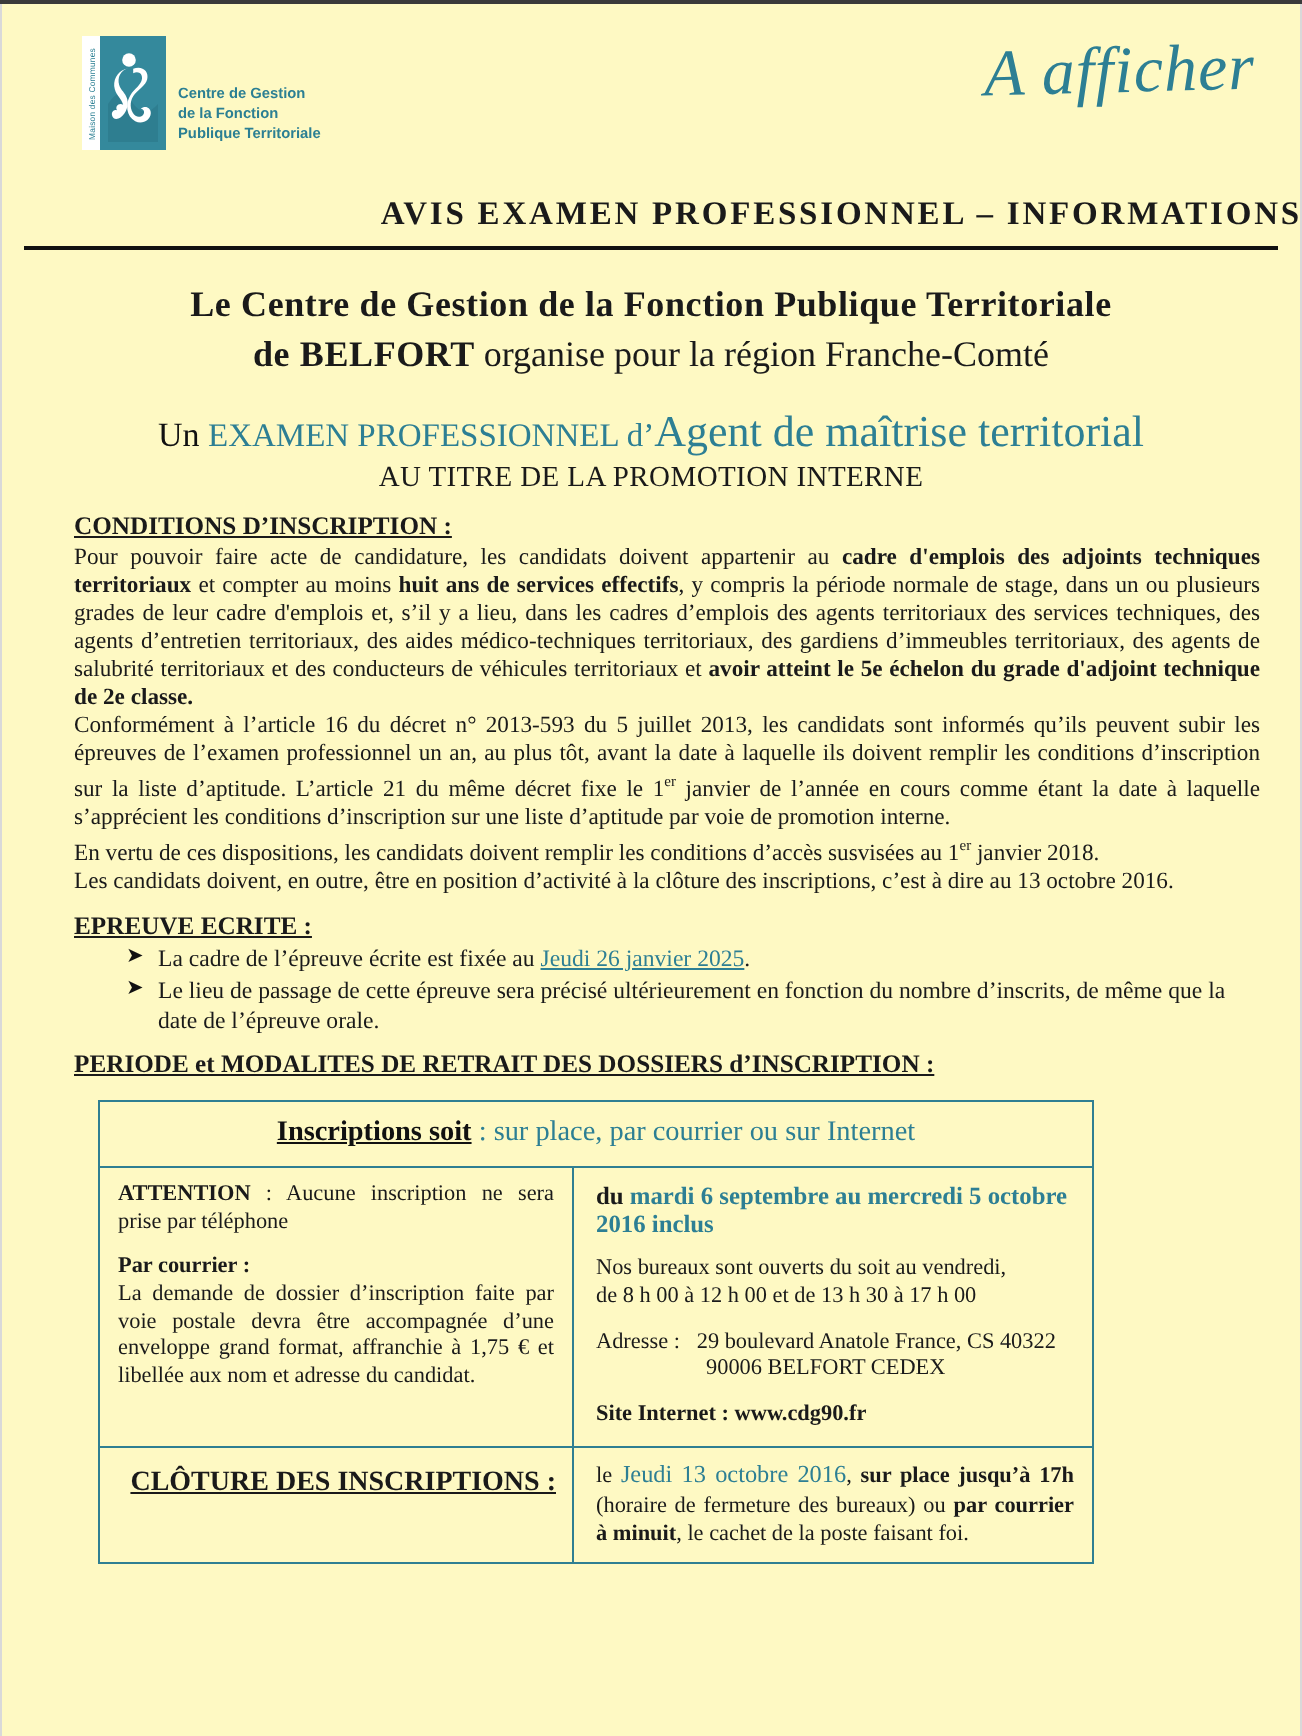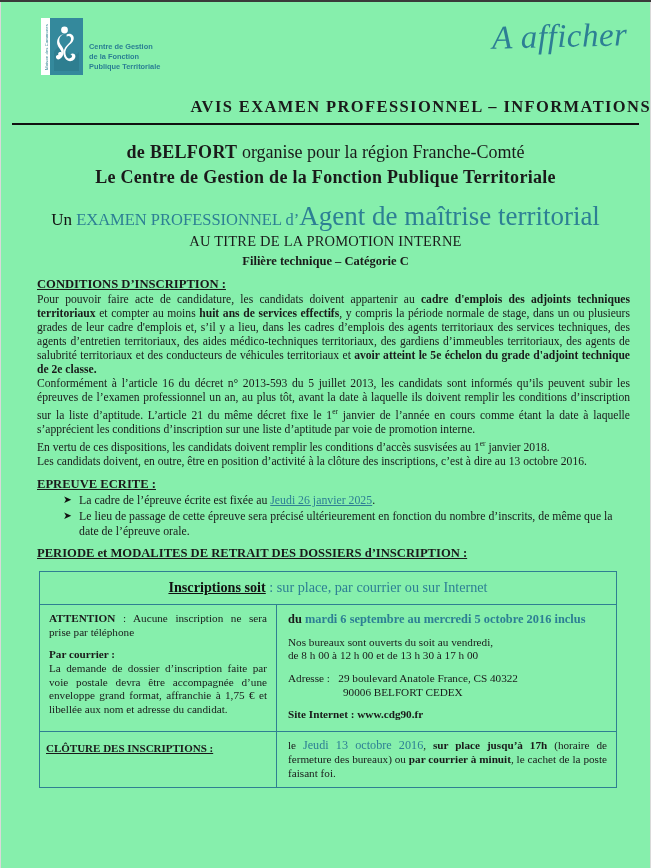--- a/index.html
+++ b/index.html
@@ -11,21 +11,21 @@
     width: 651px;
     height: 868px;
     font-family: "Liberation Serif", "DejaVu Serif", serif;
     color: #1a1a1a;
     overflow: hidden;
     position: relative;
   }
   .page {
     position: absolute;
     inset: 0;
-    background: #86efac;
+    background: #fef9c3;
     border-top: 2px solid #3a3a3a;
     box-sizing: border-box;
   }
   .page::before {
     content: "";
     position: absolute;
     left: 0; top: 0; bottom: 0;
     width: 1px;
     background: #d9d9d9;
   }
@@ -127,21 +127,21 @@
   }
   .title1 .thin { font-weight: normal; letter-spacing: 0; }
   .title2 {
     margin-top: 14px;
     font-size: 19px;
     line-height: 24px;
     white-space: nowrap;
   }
   .title2 .sm-dark { font-size: 17px; color: #111; }
   .title2 .sm-teal { font-size: 16.5px; color: #2d7f94; }
-  .title2 .big-teal { font-size: 27px; color: #2d7f94; }
+  .title2 .big-teal { font-size: 22px; color: #2d7f94; }
   .title3 {
     font-size: 14.5px;
     margin-top: 1px;
     letter-spacing: 0.2px;
   }
   .title4 {
     font-size: 12.5px;
     font-weight: bold;
     margin-top: 4px;
   }
@@ -180,22 +180,22 @@
     line-height: 14.6px;
   }
   .bullet-txt { flex: 1; }
   .u-teal {
     color: #2d7f94;
     text-decoration: underline;
   }
 
   
   .tbl {
-    margin: 10px 0 0 2px;
-    width: 578px;
+    margin: 10px 0 0 12px;
+    width: 498px;
     border-collapse: collapse;
     border: 1.6px solid #2f7f92;
   }
   .tbl td { border: 1.6px solid #2f7f92; vertical-align: top; }
   .tbl-head-cell {
     text-align: center;
     padding: 7px 4px 8px 4px;
     font-size: 14.2px;
   }
   .tbl-head-cell .blk {
@@ -213,24 +213,24 @@
   }
   .cell-right {
     padding: 8px 9px 9px 11px;
     font-size: 11.2px;
     line-height: 13.6px;
   }
   .cell-right .teal-line { font-size: 12.4px; font-weight: bold; }
   .cell-right .teal-line .tl { color: #2d7f94; }
   .cell-label {
     padding: 10px 8px 10px 6px;
-    font-size: 11px;
+    font-size: 14px;
     font-weight: bold;
     text-decoration: underline;
-    text-align: left;
+    text-align: right;
     vertical-align: middle;
   }
   .cell-closing {
     padding: 6px 9px 7px 11px;
     font-size: 11.2px;
     line-height: 14.2px;
     text-align: justify;
   }
   .cell-closing .tl { color: #2d7f94; font-size: 12.2px; }
   .spacer-sm { height: 9px; }
@@ -273,30 +273,29 @@
     </div>
 
     <div class="a-afficher">A afficher</div>
   </div>
 
   <div class="banner">AVIS EXAMEN PROFESSIONNEL – INFORMATIONS</div>
   <div class="banner-rule"></div>
 
   <div class="title-block">
     <div class="title1">
+      <div>Le Centre de Gestion de la Fonction Publique Territoriale</div>
       <div>
         <span>de BELFORT</span><span class="thin"> organise pour la région Franche-Comté</span>
       </div>
-      <div>Le Centre de Gestion de la Fonction Publique Territoriale</div>
     </div>
     <div class="title2">
       <span class="sm-dark">Un </span><span class="sm-teal">EXAMEN PROFESSIONNEL</span><span class="sm-teal"> d’</span><span class="big-teal">Agent de maîtrise territorial</span>
     </div>
     <div class="title3">AU TITRE DE LA PROMOTION INTERNE</div>
-    <div class="title4">Filière technique – Catégorie C</div>
   </div>
 
   <div class="body-area">
 
     <div class="sec-head">CONDITIONS D’INSCRIPTION :</div>
 
     <p class="para">
       <span>Pour pouvoir faire acte de candidature, les candidats doivent appartenir au </span><b>cadre d'emplois des adjoints techniques territoriaux</b><span> et compter au moins </span><b>huit ans de services effectifs</b><span>, y compris la période normale de stage, dans un ou plusieurs grades de leur cadre d'emplois et, s’il y a lieu, dans les cadres d’emplois des agents territoriaux des services techniques, des agents d’entretien territoriaux, des aides médico-techniques territoriaux, des gardiens d’immeubles territoriaux, des agents de salubrité territoriaux et des conducteurs de véhicules territoriaux et </span><b>avoir atteint le 5e échelon du grade d'adjoint technique de 2e classe.</b>
     </p>
 

